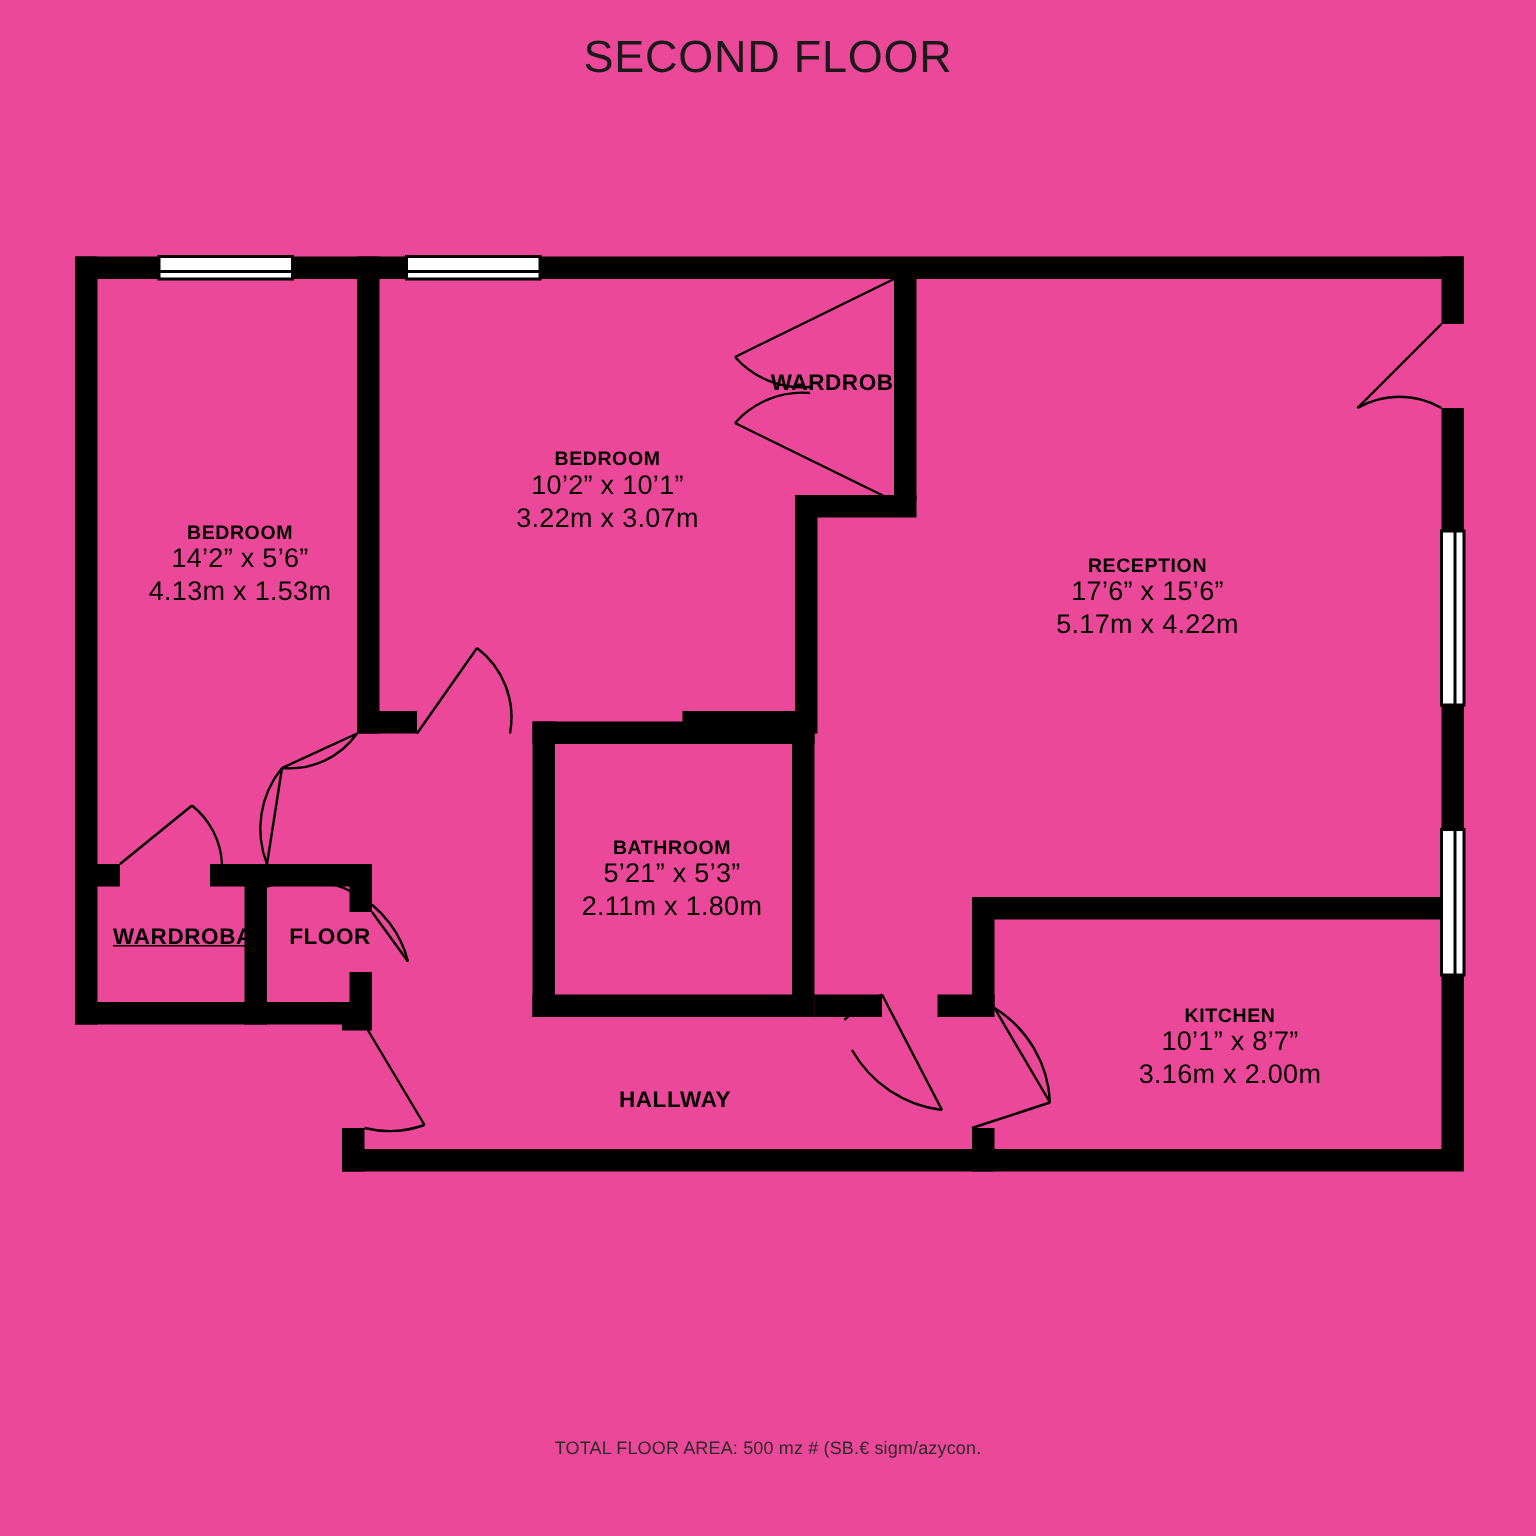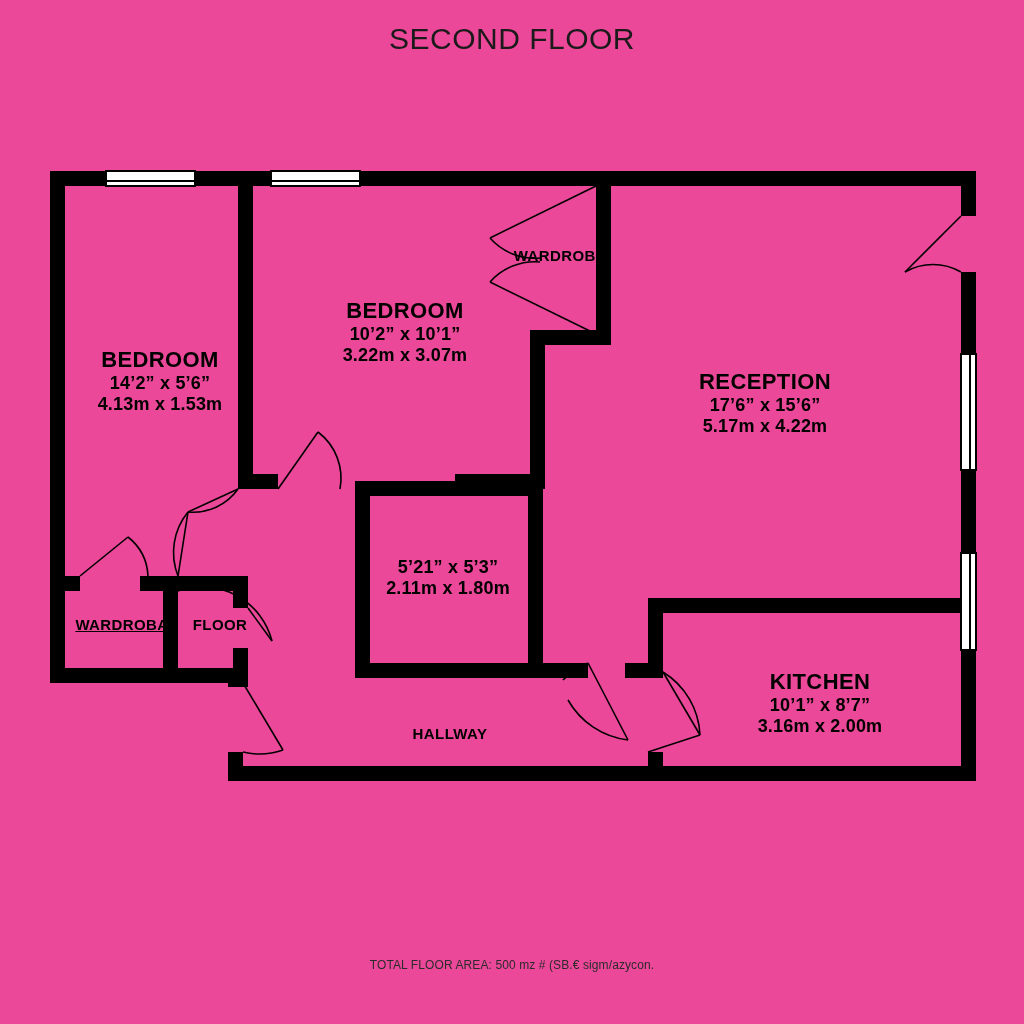--- a/index.html
+++ b/index.html
@@ -48,29 +48,29 @@
     letter-spacing: 0.1px;
   }
   .room-label {
     position: absolute;
     text-align: center;
     line-height: 1.18;
     white-space: nowrap;
   }
   .room-label .rl-name {
     display: block;
-    font-size: 22px;
+    font-size: 13px;
     font-weight: bold;
     letter-spacing: 0.4px;
   }
   .room-label .rl-imp,
   .room-label .rl-met {
     display: block;
     font-size: 18px;
-    font-weight: bold;
+    font-weight: normal;
     letter-spacing: 0.2px;
   }
   .small-label .rl-name {
     font-size: 15px;
     font-weight: bold;
   }
 </style>
 </head>
 <body>
 
@@ -233,20 +233,21 @@
     <span class="rl-met">3.22m  x  3.07m</span>
   </div>
 
   <div class="room-label" style="left:645px; top:369px; width:240px;">
     <span class="rl-name">RECEPTION</span>
     <span class="rl-imp">17’6”  x  15’6”</span>
     <span class="rl-met">5.17m  x  4.22m</span>
   </div>
 
   <div class="room-label" style="left:328px; top:557px; width:240px;">
+    <span class="rl-name">BATHROOM</span>
     <span class="rl-imp">5’21”  x  5’3”</span>
     <span class="rl-met">2.11m  x  1.80m</span>
   </div>
 
   <div class="room-label" style="left:700px; top:669px; width:240px;">
     <span class="rl-name">KITCHEN</span>
     <span class="rl-imp">10’1”  x  8’7”</span>
     <span class="rl-met">3.16m  x  2.00m</span>
   </div>
 

